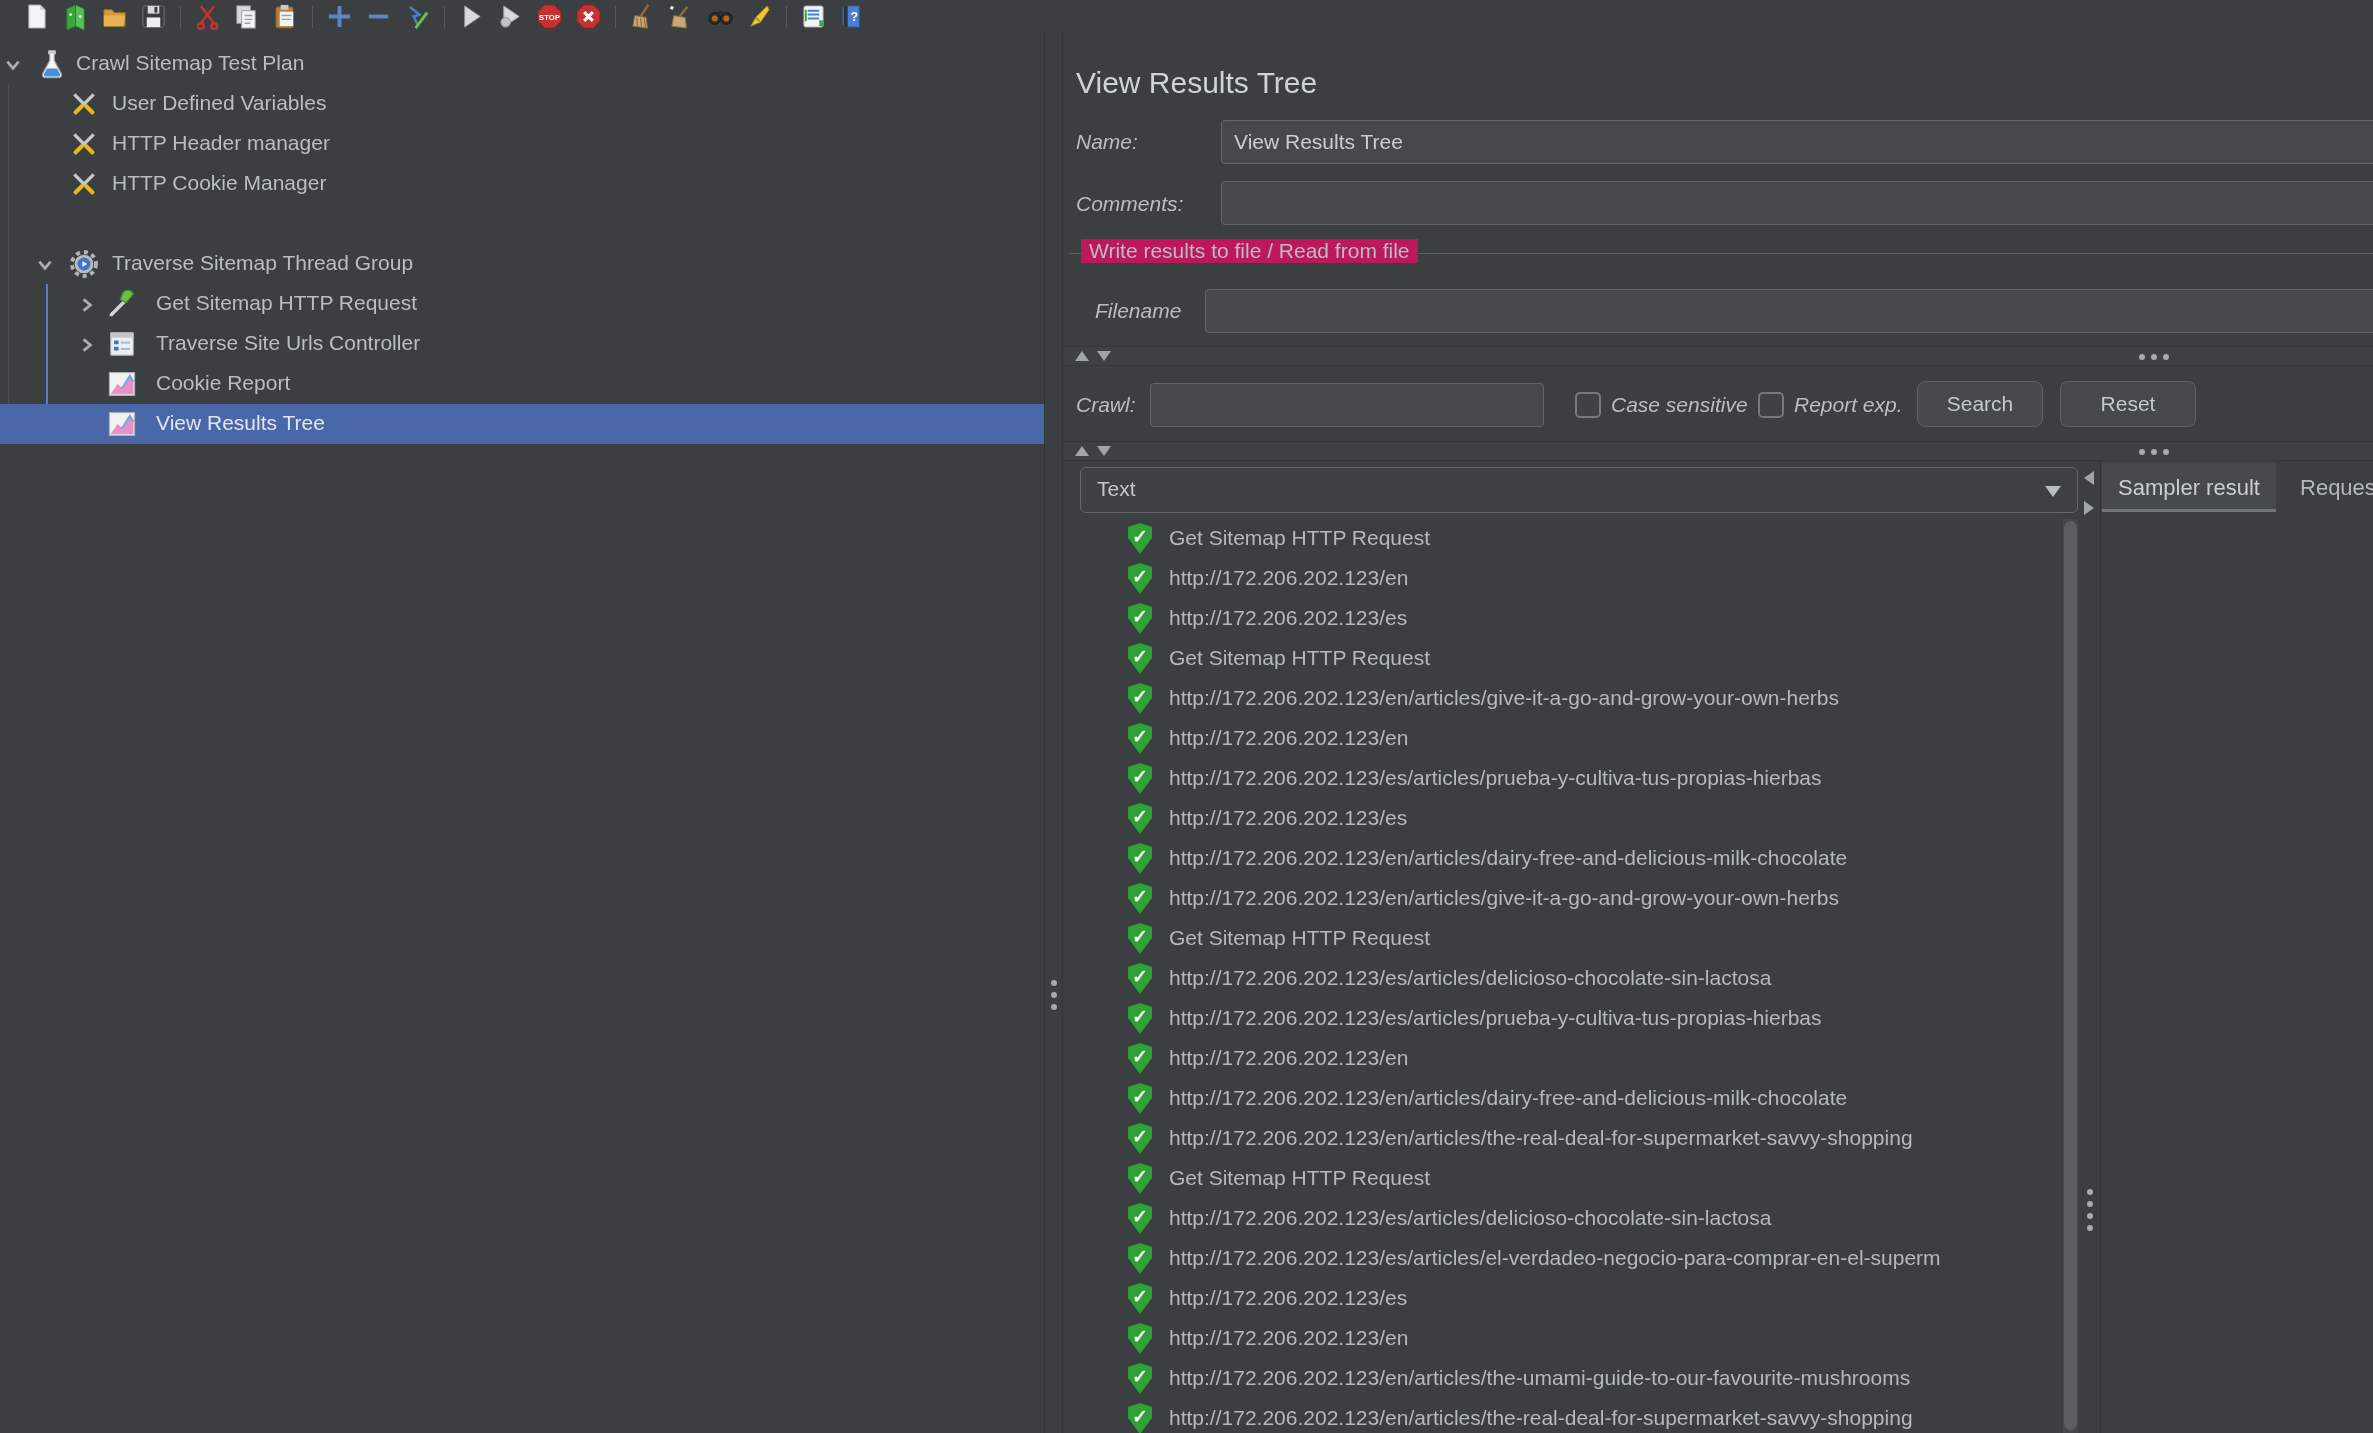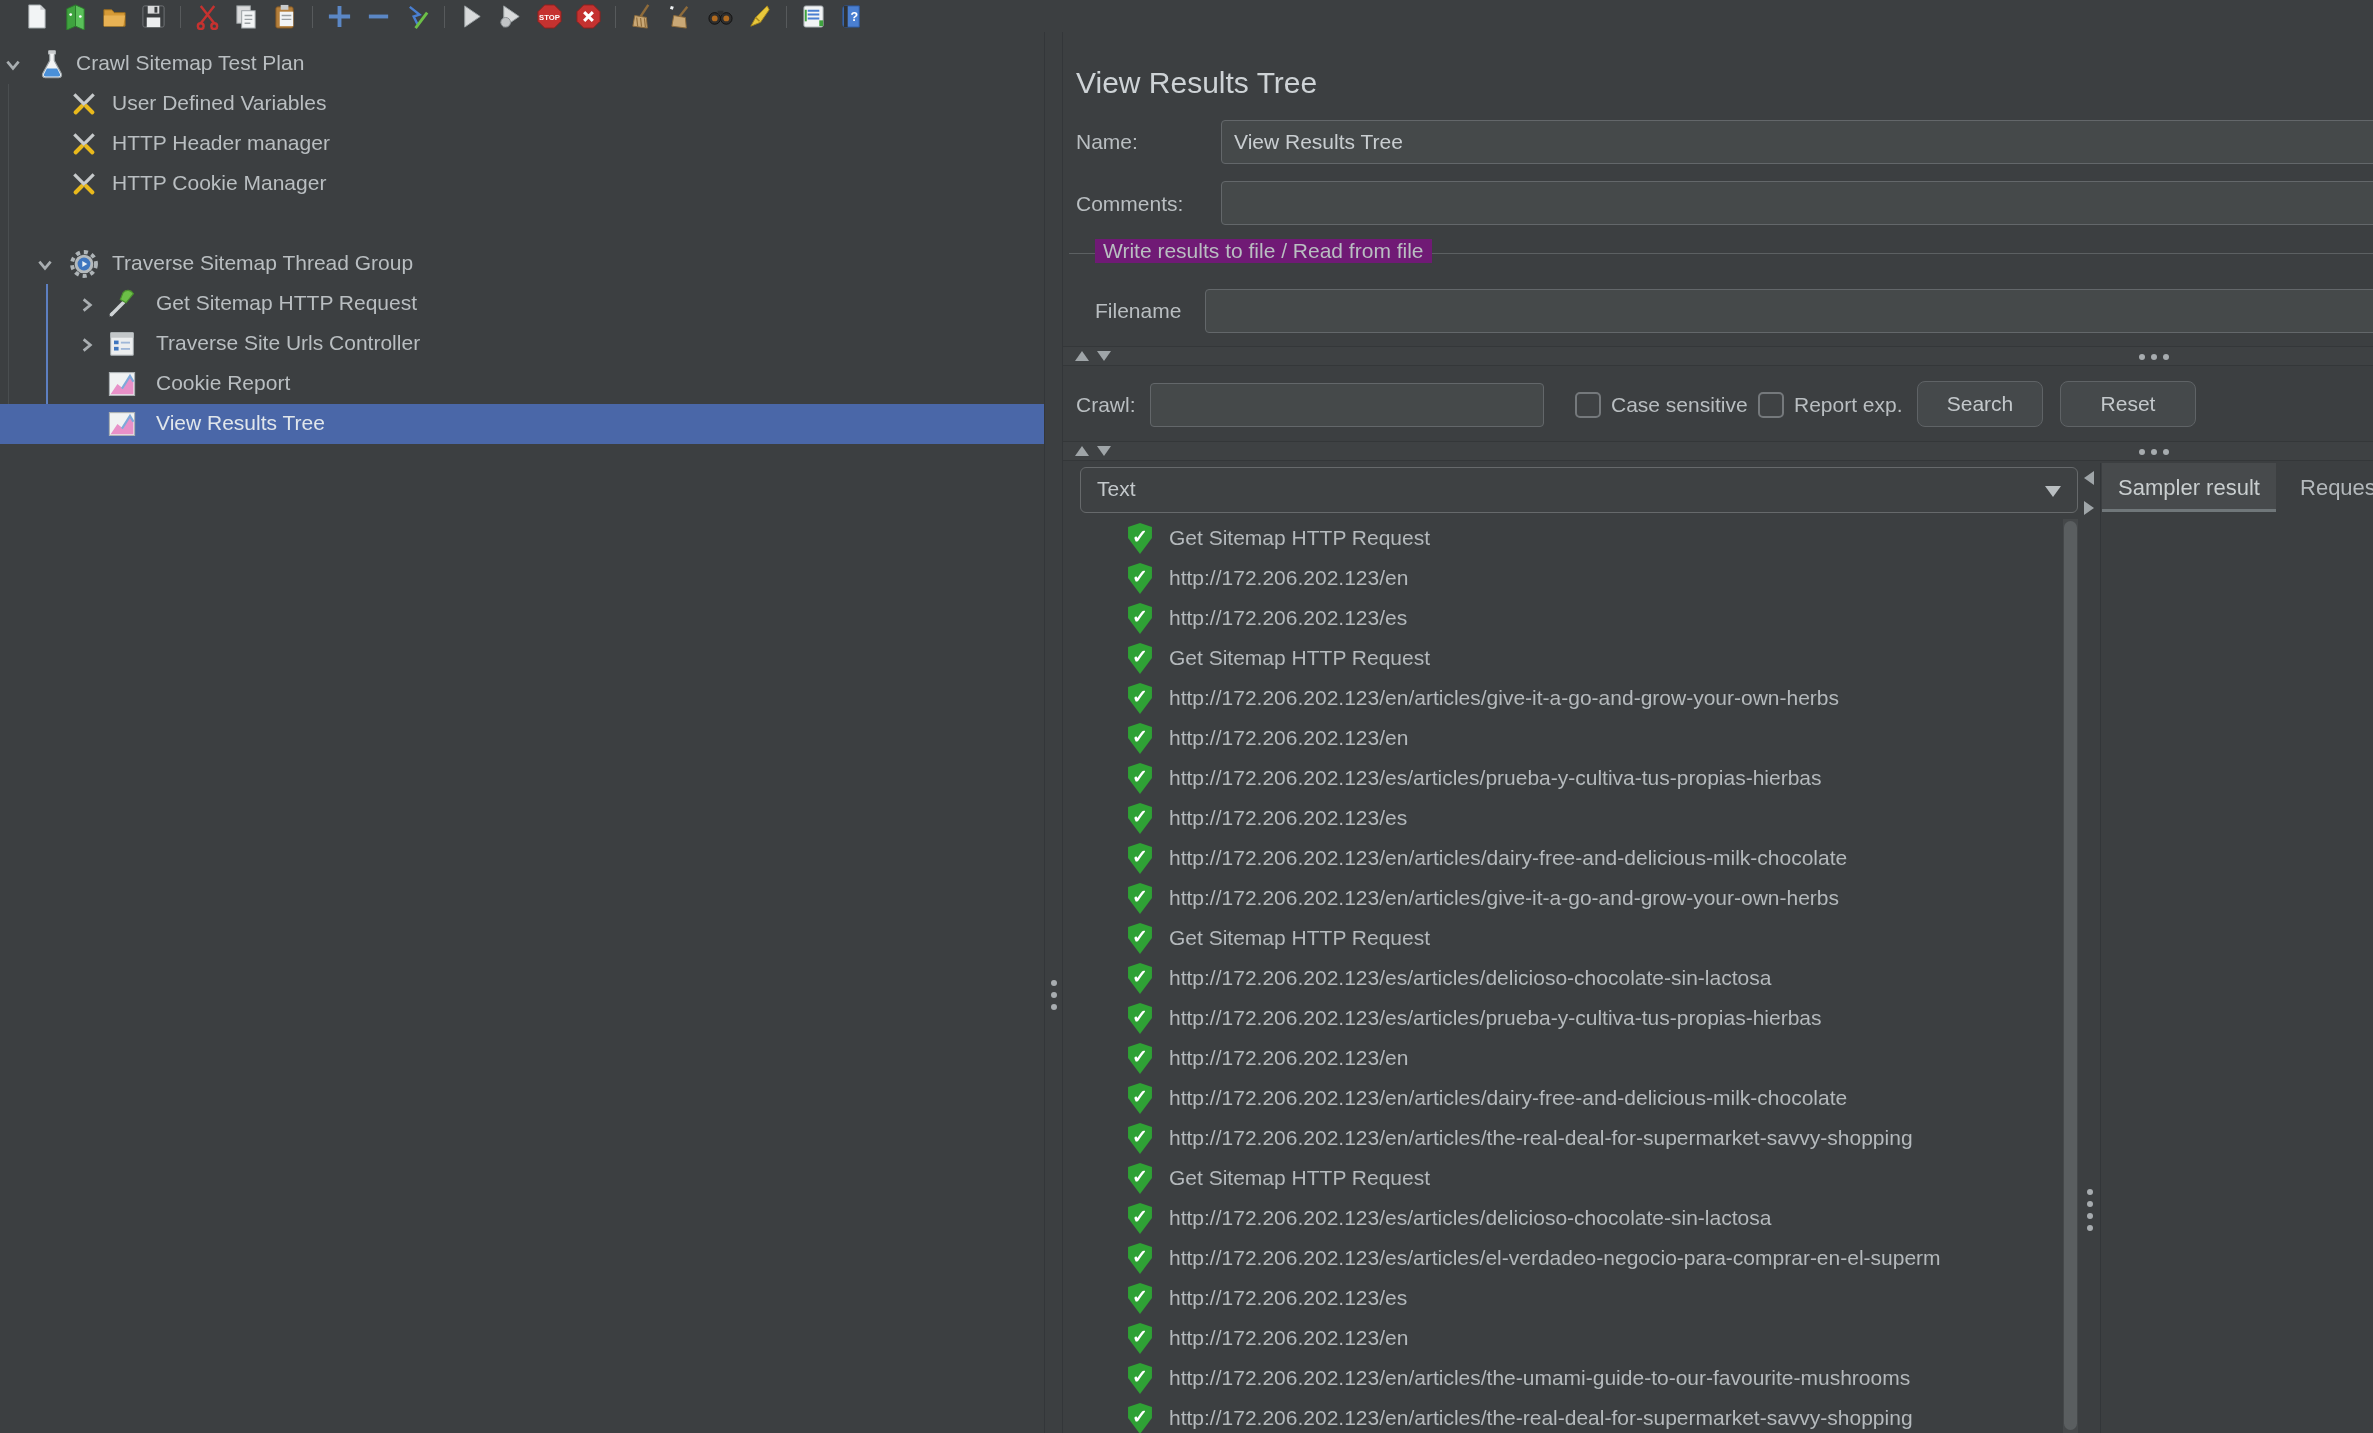--- a/index.html
+++ b/index.html
@@ -32,26 +32,26 @@
   .d2 .chev{left:78px;} .d2 .ticon{left:106px;} .d2 .tlabel{left:156px;}
   
   .main-divider { position:absolute; left:1044px; top:32px; width:19px; height:1401px;
     border-left:1px solid #333639; border-right:1px solid #333639; background:#3c3f41; }
   .grip-v { position:absolute; left:50%; transform:translateX(-50%); display:flex; flex-direction:column; gap:6px; }
   .grip-h { display:flex; gap:6px; }
   .gdot { width:6px; height:6px; border-radius:50%; background:#a7acaf; }
   
   .right-panel { position:absolute; left:1063px; top:32px; width:1310px; height:1401px; background:#3c3f41; overflow:hidden; }
   .panel-title { position:absolute; left:13px; top:34px; font-size:30px; color:#ced3d6; white-space:nowrap; }
-  .flabel { position:absolute; white-space:nowrap; color:#b9bec1; }
+  .flabel { position:absolute; white-space:nowrap; color:#b9bec1;font-style:italic; }
   .tinput { position:absolute; height:44px; background:#45494a; border:1px solid #63676a;
     border-radius:4px; color:#c9ced1; font-family:"Liberation Sans",sans-serif; font-size:21px;
     padding:0 12px; outline:none; }
   .groupline { position:absolute; left:6px; top:221px; width:1304px; border-top:1px solid #5c6062; }
-  .grouplabel { position:absolute; left:18px; top:207px; background:#701a75; padding:0 8px; white-space:nowrap;margin-left:14px; }
+  .grouplabel { position:absolute; left:18px; top:207px; background:#be185d; padding:0 8px; white-space:nowrap; }
   .hsplit { position:absolute; left:0; width:1310px; height:20px; background:#3e4143;
     border-top:1px solid #343739; border-bottom:1px solid #343739; }
   .hsplit .arrows { position:absolute; left:12px; top:4px; display:flex; gap:8px; }
   .tri-up   { width:0;height:0;border-left:7px solid transparent;border-right:7px solid transparent;border-bottom:10px solid #9fa5a8; }
   .tri-down { width:0;height:0;border-left:7px solid transparent;border-right:7px solid transparent;border-top:10px solid #9fa5a8; }
   .tri-left { width:0;height:0;border-top:7px solid transparent;border-bottom:7px solid transparent;border-right:10px solid #9fa5a8; }
   .tri-right{ width:0;height:0;border-top:7px solid transparent;border-bottom:7px solid transparent;border-left:10px solid #9fa5a8; }
   .checkbox { position:absolute; width:26px; height:26px; border:2px solid #75797c; border-radius:5px; background:#3f4244; }
   .btn { position:absolute; height:46px; background:#45494b; border:1px solid #5f6366; border-radius:8px;
     color:#c3c8cb; display:flex; align-items:center; justify-content:center; }

